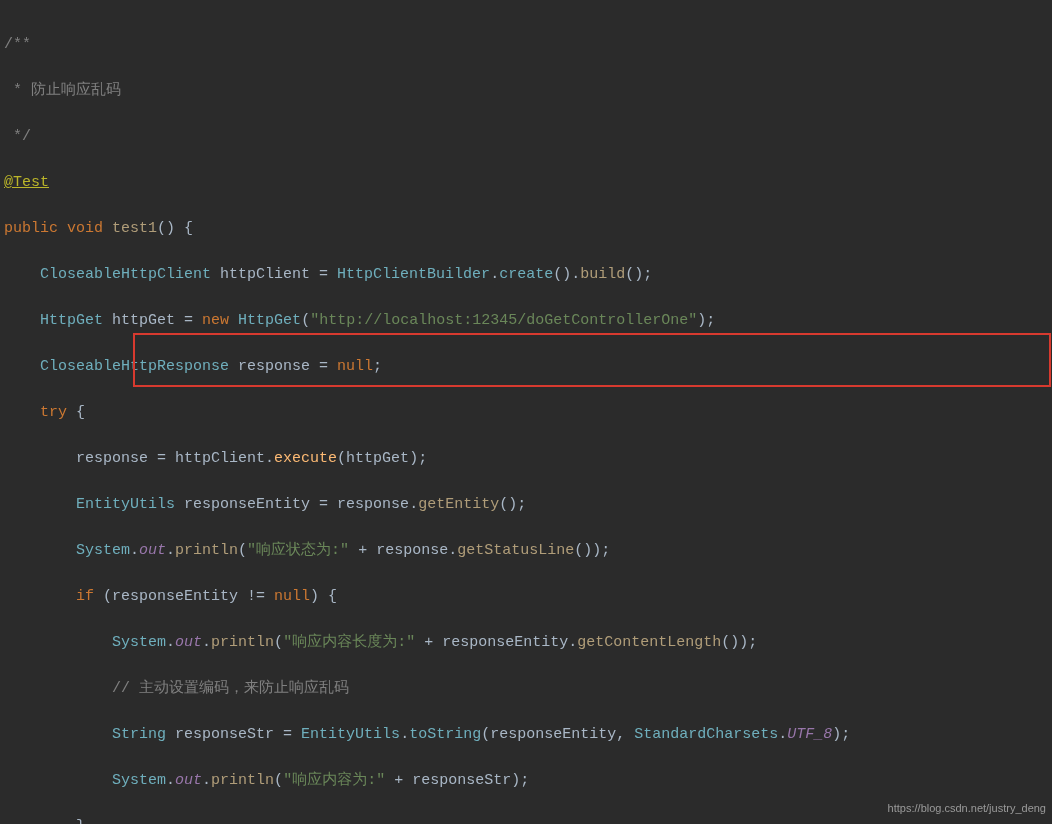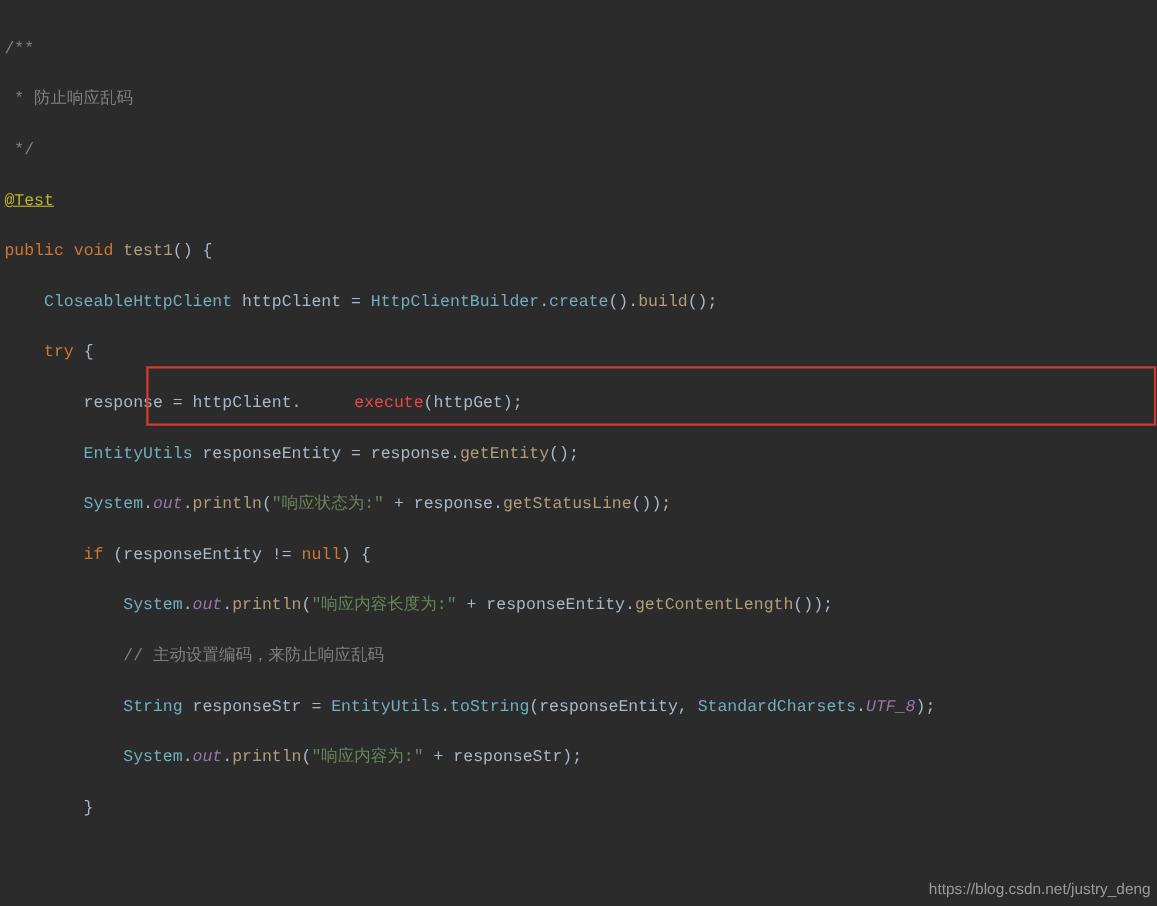--- a/index.html
+++ b/index.html
@@ -23,54 +23,56 @@
     white-space: pre;
   }
   .line { position: relative; height: 23px; }
   .c-comment  { color: #808080; } 
   .c-anno     { color: #bbb529; text-decoration: underline; } 
   .c-keyword  { color: #cc7832; } 
   .c-type     { color: #6fafbd; } 
   .c-static   { color: #9876aa; font-style: italic; } 
   .c-ident    { color: #a9b7c6; } 
   .c-method   { color: #b09d79; } 
-  .c-execute  { color: #ef4444; margin-left: 48px; } 
+  .c-execute  { color: #fdba74; } 
   .c-string   { color: #6a8759; } 
   .c-op       { color: #a9b7c6; }
   .c-punc     { color: #a9b7c6; }
 
   .highlight-box {
     position: absolute;
     border: 2px solid #d73a2f;
     top: 333px;
     left: 133px;
     width: 914px;
     height: 50px;
     pointer-events: none;
   }
   .watermark {
     position: absolute;
     right: 6px;
     bottom: 4px;
-    font-size: 14px;
+    font-size: 11px;
     color: #9a9a9a;
     font-family: Arial, sans-serif;
     white-space: nowrap;
   }
 </style>
 </head>
 <body>
 
 <div class="editor">
 <div class="line"><span class="c-comment">/**</span></div>
 <div class="line"><span class="c-comment"> * 防止响应乱码</span></div>
 <div class="line"><span class="c-comment"> */</span></div>
 <div class="line"><span class="c-anno">@Test</span></div>
 <div class="line"><span class="c-keyword">public</span><span> </span><span class="c-keyword">void</span><span> </span><span class="c-method">test1</span><span class="c-punc">() {</span></div>
 <div class="line"><span>    </span><span class="c-type">CloseableHttpClient</span><span> </span><span class="c-ident">httpClient</span><span class="c-op"> = </span><span class="c-type">HttpClientBuilder</span><span class="c-punc">.</span><span class="c-type">create</span><span class="c-punc">().</span><span class="c-method">build</span><span class="c-punc">();</span></div>
+<div class="line"><span>    </span><span class="c-type">HttpGet</span><span> </span><span class="c-ident">httpGet</span><span class="c-op"> = </span><span class="c-keyword">new</span><span> </span><span class="c-type">HttpGet</span><span class="c-punc">(</span><span class="c-string">"http://localhost:12345/doGetControllerOne"</span><span class="c-punc">);</span></div>
+<div class="line"><span>    </span><span class="c-type">CloseableHttpResponse</span><span> </span><span class="c-ident">response</span><span class="c-op"> = </span><span class="c-keyword">null</span><span class="c-punc">;</span></div>
 <div class="line"><span>    </span><span class="c-keyword">try</span><span class="c-punc"> {</span></div>
 <div class="line"><span>        </span><span class="c-ident">response</span><span class="c-op"> = </span><span class="c-ident">httpClient</span><span class="c-punc">.</span><span class="c-execute">execute</span><span class="c-punc">(</span><span class="c-ident">httpGet</span><span class="c-punc">);</span></div>
 <div class="line"><span>        </span><span class="c-type">EntityUtils</span><span> </span><span class="c-ident">responseEntity</span><span class="c-op"> = </span><span class="c-ident">response</span><span class="c-punc">.</span><span class="c-method">getEntity</span><span class="c-punc">();</span></div>
 <div class="line"><span>        </span><span class="c-type">System</span><span class="c-punc">.</span><span class="c-static">out</span><span class="c-punc">.</span><span class="c-method">println</span><span class="c-punc">(</span><span class="c-string">"响应状态为:"</span><span class="c-op"> + </span><span class="c-ident">response</span><span class="c-punc">.</span><span class="c-method">getStatusLine</span><span class="c-punc">());</span></div>
 <div class="line"><span>        </span><span class="c-keyword">if</span><span class="c-punc"> (</span><span class="c-ident">responseEntity</span><span class="c-op"> != </span><span class="c-keyword">null</span><span class="c-punc">) {</span></div>
 <div class="line"><span>            </span><span class="c-type">System</span><span class="c-punc">.</span><span class="c-static">out</span><span class="c-punc">.</span><span class="c-method">println</span><span class="c-punc">(</span><span class="c-string">"响应内容长度为:"</span><span class="c-op"> + </span><span class="c-ident">responseEntity</span><span class="c-punc">.</span><span class="c-method">getContentLength</span><span class="c-punc">());</span></div>
 <div class="line"><span>            </span><span class="c-comment">// 主动设置编码，来防止响应乱码</span></div>
 <div class="line"><span>            </span><span class="c-type">String</span><span> </span><span class="c-ident">responseStr</span><span class="c-op"> = </span><span class="c-type">EntityUtils</span><span class="c-punc">.</span><span class="c-type">toString</span><span class="c-punc">(</span><span class="c-ident">responseEntity</span><span class="c-punc">, </span><span class="c-type">StandardCharsets</span><span class="c-punc">.</span><span class="c-static">UTF_8</span><span class="c-punc">);</span></div>
 <div class="line"><span>            </span><span class="c-type">System</span><span class="c-punc">.</span><span class="c-static">out</span><span class="c-punc">.</span><span class="c-method">println</span><span class="c-punc">(</span><span class="c-string">"响应内容为:"</span><span class="c-op"> + </span><span class="c-ident">responseStr</span><span class="c-punc">);</span></div>
 <div class="line"><span>        </span><span class="c-punc">}</span></div>

